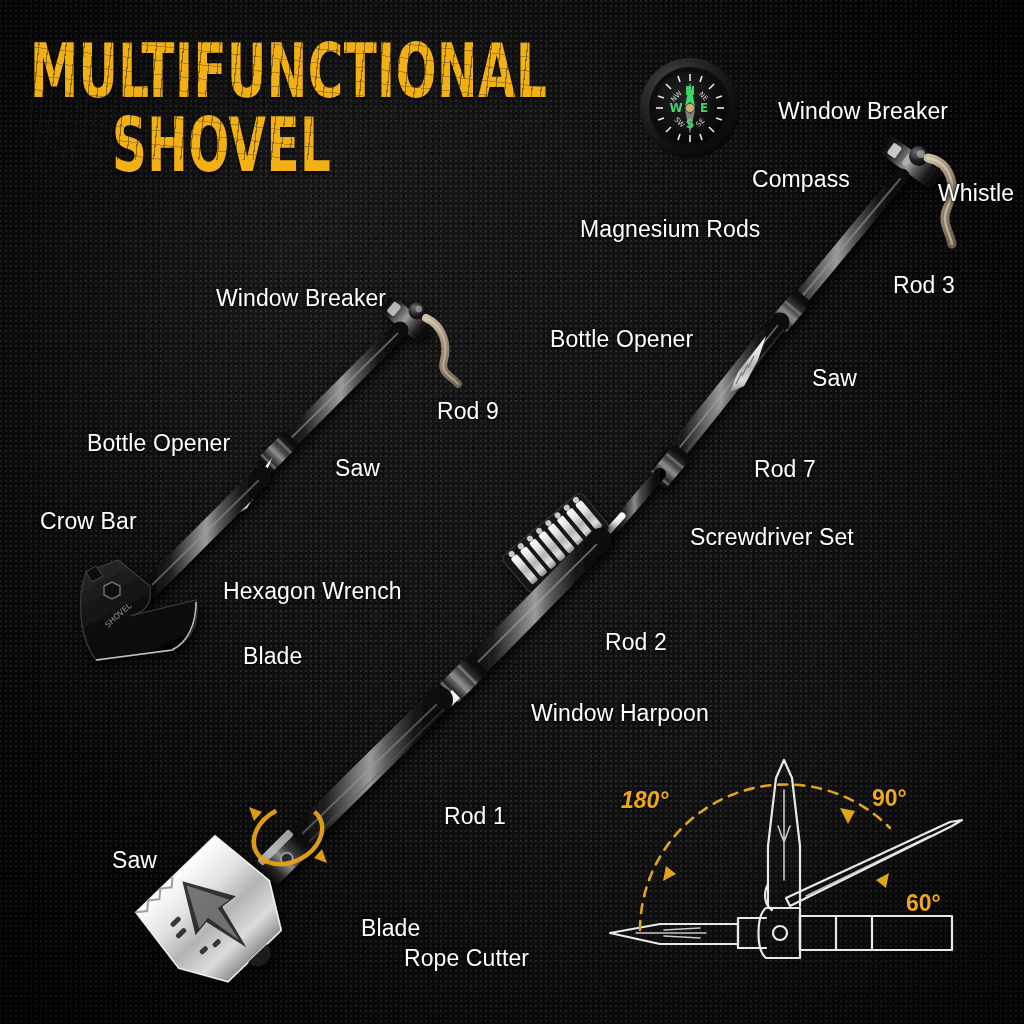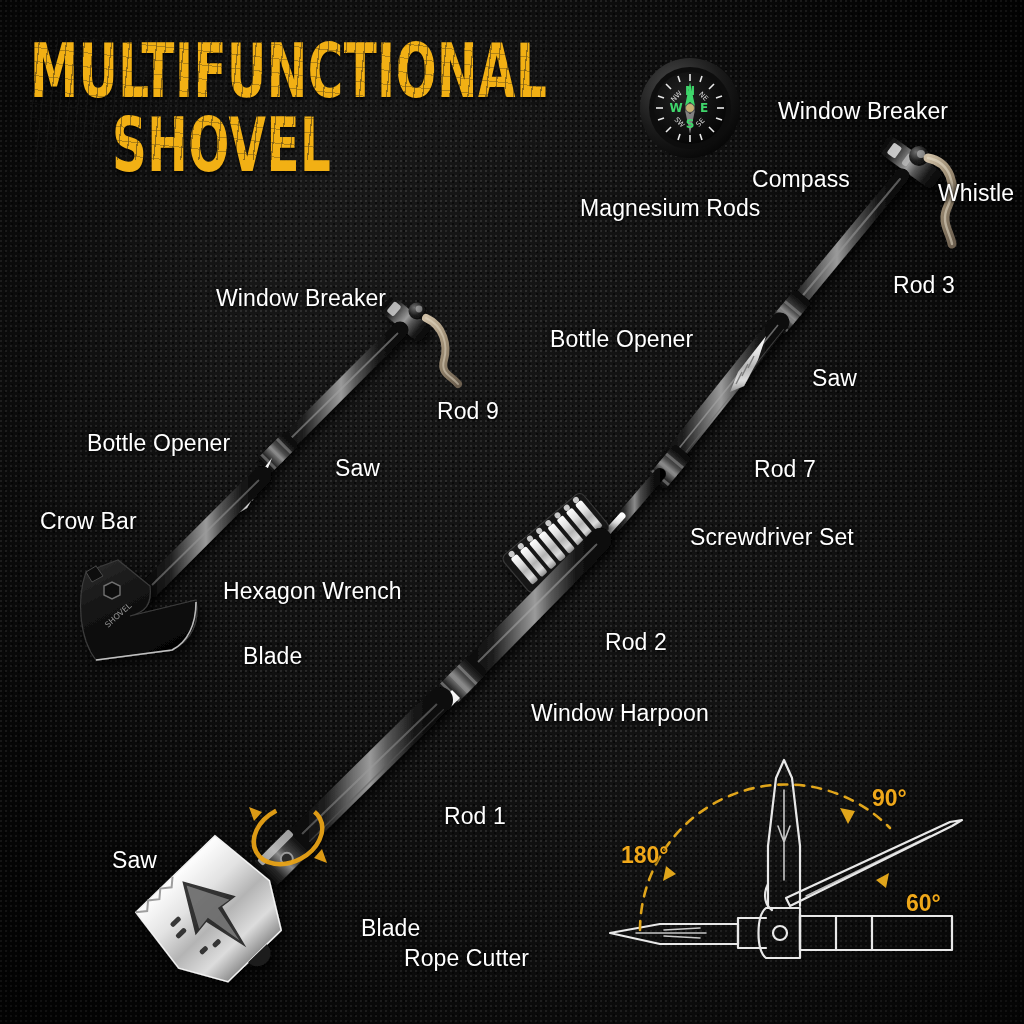--- a/index.html
+++ b/index.html
@@ -439,21 +439,21 @@
   <div id="title-block">
     <span class="title-line" id="title-1">MULTIFUNCTIONAL</span>
     <span class="title-line" id="title-2">SHOVEL</span>
     <span class="grunge"></span>
   </div>
 
   <div id="label-layer">
       <div class="label" style="left: 778px; top: 98px;">Window Breaker</div>
       <div class="label" style="left: 752px; top: 146px; margin-top: 20px;">Compass</div>
       <div class="label" style="left: 938px; top: 180px;">Whistle</div>
-      <div class="label" style="left: 580px; top: 195px;">Magnesium Rods</div>
+      <div class="label" style="left: 580px; top: 216px;">Magnesium Rods</div>
       <div class="label" style="left: 893px; top: 272px;">Rod 3</div>
       <div class="label" style="left: 550px; top: 326px;">Bottle Opener</div>
       <div class="label" style="left: 812px; top: 365px;">Saw</div>
       <div class="label" style="left: 754px; top: 456px;">Rod 7</div>
       <div class="label" style="left: 690px; top: 524px;">Screwdriver Set</div>
       <div class="label" style="left: 216px; top: 285px;">Window Breaker</div>
       <div class="label" style="left: 437px; top: 398px;">Rod 9</div>
       <div class="label" style="left: 87px; top: 430px;">Bottle Opener</div>
       <div class="label" style="left: 335px; top: 455px;">Saw</div>
       <div class="label" style="left: 40px; top: 508px;">Crow Bar</div>
@@ -461,19 +461,19 @@
       <div class="label" style="left: 243px; top: 643px;">Blade</div>
       <div class="label" style="left: 605px; top: 629px;">Rod 2</div>
       <div class="label" style="left: 531px; top: 700px;">Window Harpoon</div>
       <div class="label" style="left: 444px; top: 803px;">Rod 1</div>
       <div class="label" style="left: 112px; top: 847px;">Saw</div>
       <div class="label" style="left: 361px; top: 915px;">Blade</div>
       <div class="label" style="left: 404px; top: 945px;">Rope Cutter</div>
     </div>
 
   <div id="angle-layer">
-      <div class="angle" style="left: 621px; top: 842px;">180°</div>
+      <div class="angle" style="left: 621px; top: 787px; font-style: italic;">180°</div>
       <div class="angle" style="left: 855px; top: 785px; margin-left: 17px;">90°</div>
       <div class="angle" style="left: 906px; top: 890px;">60°</div>
     </div>
 
   <div id="vignette"></div>
 </div>
 
 </body></html>

